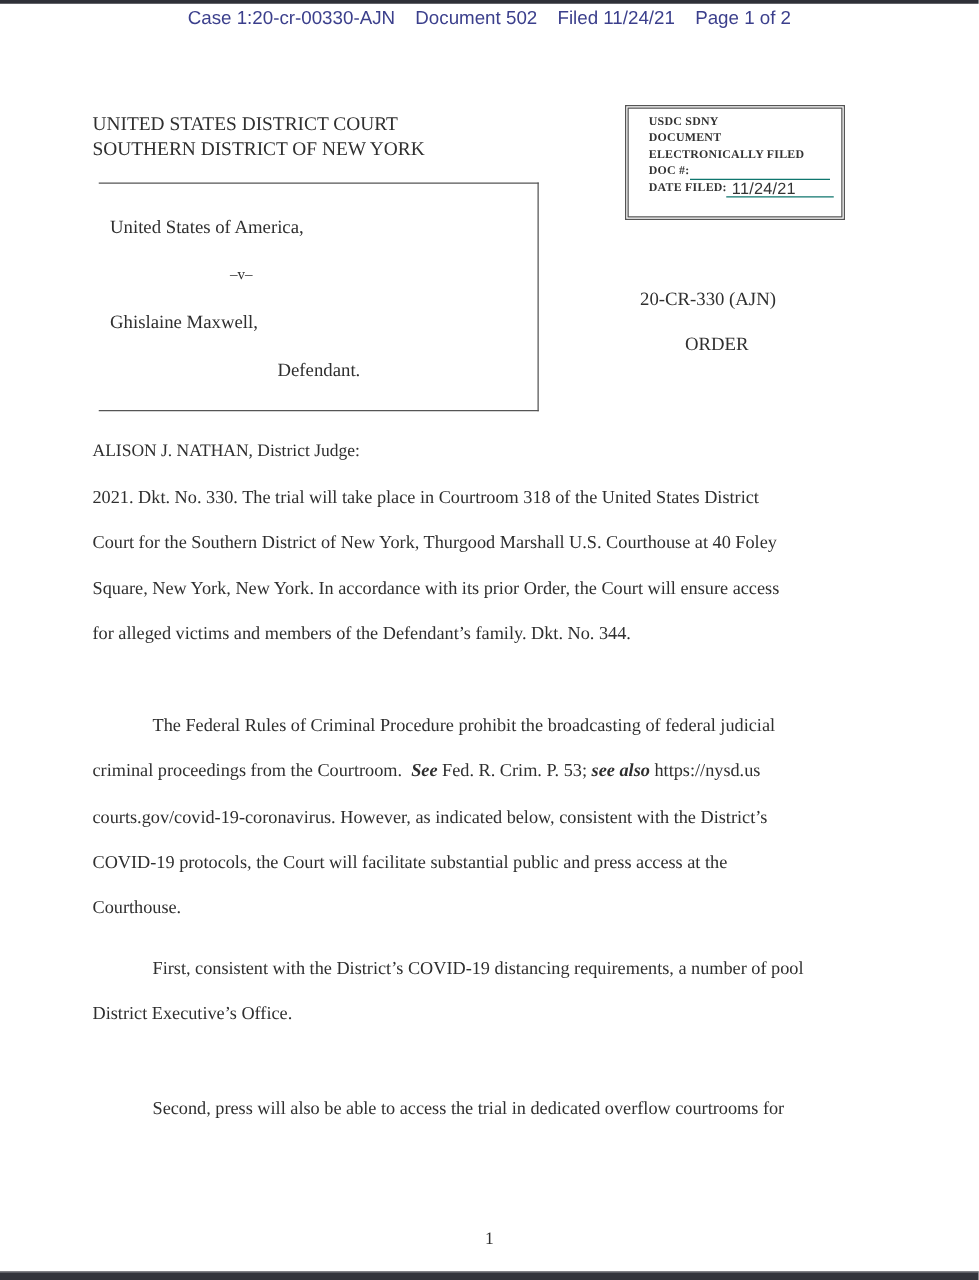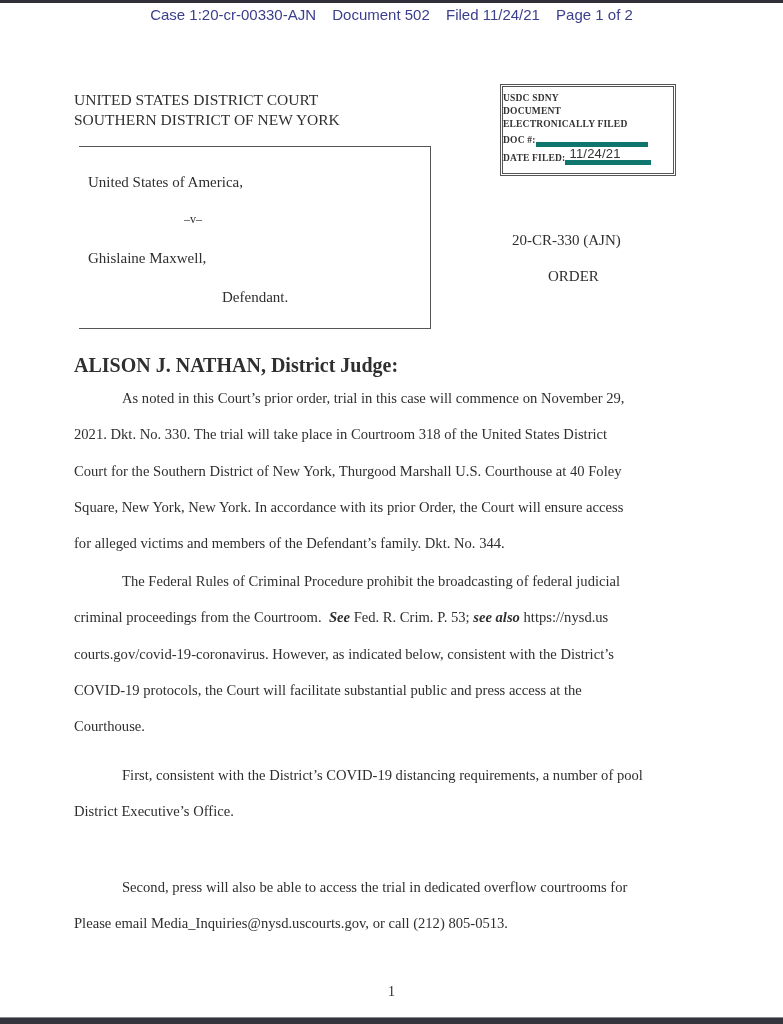--- a/index.html
+++ b/index.html
@@ -19,30 +19,30 @@
   .ecf-header span { margin: 0 6px; }
   .court { position: absolute; left: 74px; top: 90px; font-size: 15.5px; line-height: 20px; color: #2f2f2f; }
   .caption-box {
     position: absolute; left: 79px; top: 146px; width: 352px; height: 183px;
     border-top: 1.5px solid #555; border-right: 1.5px solid #555; border-bottom: 1.5px solid #555;
     box-sizing: border-box;
   }
   .party { position: absolute; font-size: 15px; color: #2f2f2f; }
   .stamp {
     position: absolute; left: 500px; top: 84px; width: 176px; height: 92px;
-    border: 3px double #555; box-sizing: border-box; padding: 5px 4px 0 0;
+    border: 3px double #555; box-sizing: border-box; padding: 5px 4px 0 16px;
     font-size: 9.5px; font-weight: bold; line-height: 13px; color: #333;
     letter-spacing: 0.2px;
   }
   .stamp .line { white-space: nowrap; }
-  .stamp .fill { display: inline-block; border-bottom: 5px solid #0f766e; vertical-align: bottom; }
+  .stamp .fill { display: inline-block; border-bottom: 1px solid #0f766e; vertical-align: bottom; }
   .stamp .date-val { font-family: "Liberation Sans", "DejaVu Sans", sans-serif; font-weight: normal; font-size: 13px; padding-left: 4px; }
   .case-no { position: absolute; left: 512px; top: 232px; font-size: 15px; color: #2f2f2f; }
   .order-title { position: absolute; left: 548px; top: 268px; font-size: 15px; color: #2f2f2f; }
-  .judge { position: absolute; left: 74px; top: 354px; font-size: 20px; color: #2f2f2f; font-weight: bold; }
+  .judge { position: absolute; left: 74px; top: 354px; font-size: 14px; color: #2f2f2f; }
   .para { position: absolute; left: 74px; width: 650px; font-size: 14.6px; line-height: 36.3px; color: #2f2f2f; }
   .para .l { display: block; white-space: nowrap; }
   .para .indent { padding-left: 48px; }
   .page-num { position: absolute; left: 0; width: 783px; top: 984px; text-align: center; font-size: 14px; color: #2f2f2f; }
   i { font-style: italic; font-weight: bold; }
 </style>
 </head>
 <body>
 
 <div class="topbar"></div>
@@ -76,21 +76,20 @@
 <div class="party" style="left:184px; top:212px; font-size:12px;">–v–</div>
 <div class="party" style="left:88px; top:250px;">Ghislaine Maxwell,</div>
 <div class="party" style="left:222px; top:289px;">Defendant.</div>
 
 <div class="case-no">20-CR-330 (AJN)</div>
 <div class="order-title">ORDER</div>
 
 <div class="judge">ALISON J. NATHAN, District Judge:</div>
 
 <div class="para" style="top:380px;">
-  <span class="l indent">As noted in this Court’s prior order, trial in this case will commence on November 29,</span>
   <span class="l">2021.  Dkt. No. 330.  The trial will take place in Courtroom 318 of the United States District</span>
   <span class="l">Court for the Southern District of New York, Thurgood Marshall U.S. Courthouse at 40 Foley</span>
   <span class="l">Square, New York, New York.  In accordance with its prior Order, the Court will ensure access</span>
   <span class="l">for alleged victims and members of the Defendant’s family.  Dkt. No. 344.</span>
 </div>
 
 <div class="para" style="top:563px;">
   <span class="l indent">The Federal Rules of Criminal Procedure prohibit the broadcasting of federal judicial</span>
   <span class="l"><span>criminal proceedings from the Courtroom.</span>&nbsp; <i>See</i> <span>Fed. R. Crim. P. 53;</span> <i>see also</i> <span>https://nysd.us</span></span>
   <span class="l">courts.gov/covid-19-coronavirus.  However, as indicated below, consistent with the District’s</span>
@@ -98,18 +97,17 @@
   <span class="l">Courthouse.</span>
 </div>
 
 <div class="para" style="top:757px;">
   <span class="l indent">First, consistent with the District’s COVID-19 distancing requirements, a number of pool</span>
   <span class="l">District Executive’s Office.</span>
 </div>
 
 <div class="para" style="top:869px;">
   <span class="l indent">Second, press will also be able to access the trial in dedicated overflow courtrooms for</span>
-  <span class="l">Please email Media_Inquiries@nysd.uscourts.gov, or call (212) 805-0513.</span>
 </div>
 
 <div class="page-num">1</div>
 
 <div class="bottombar"></div>
 
 </body></html>

